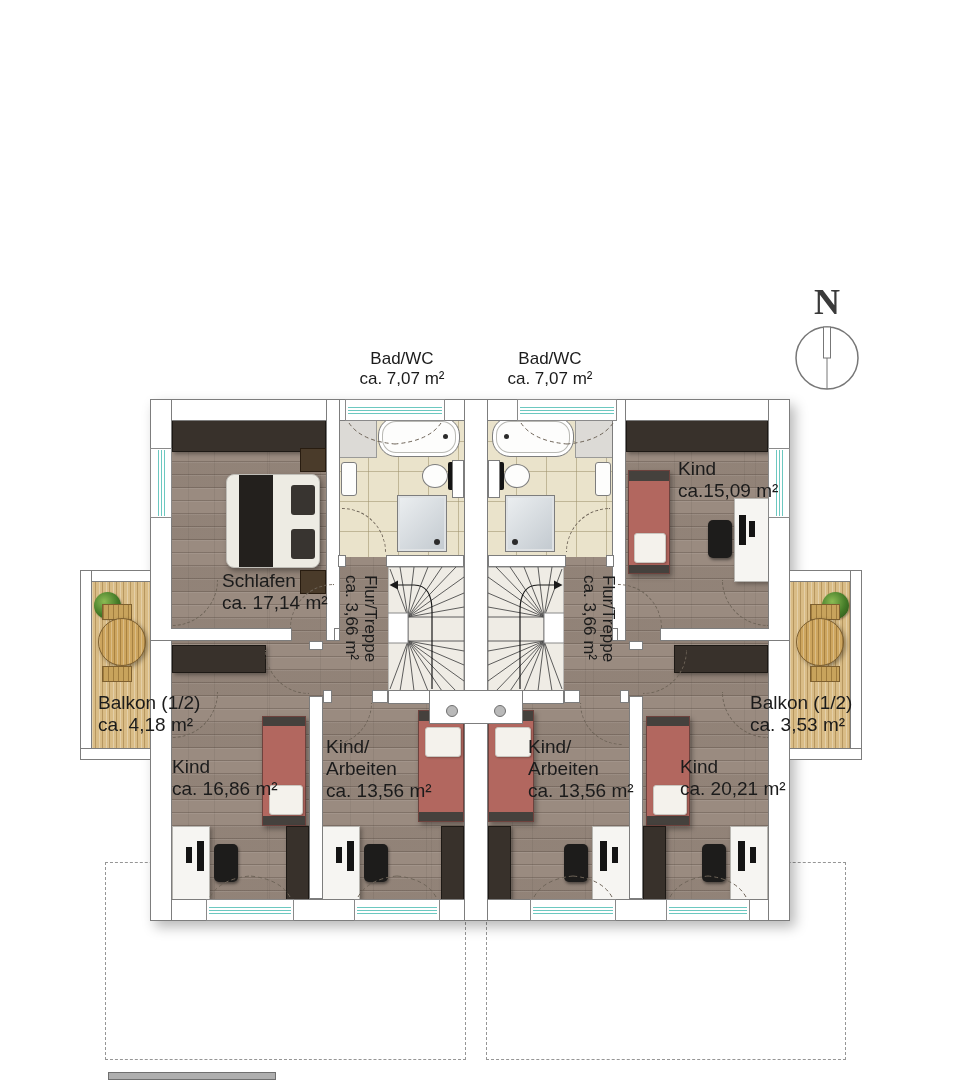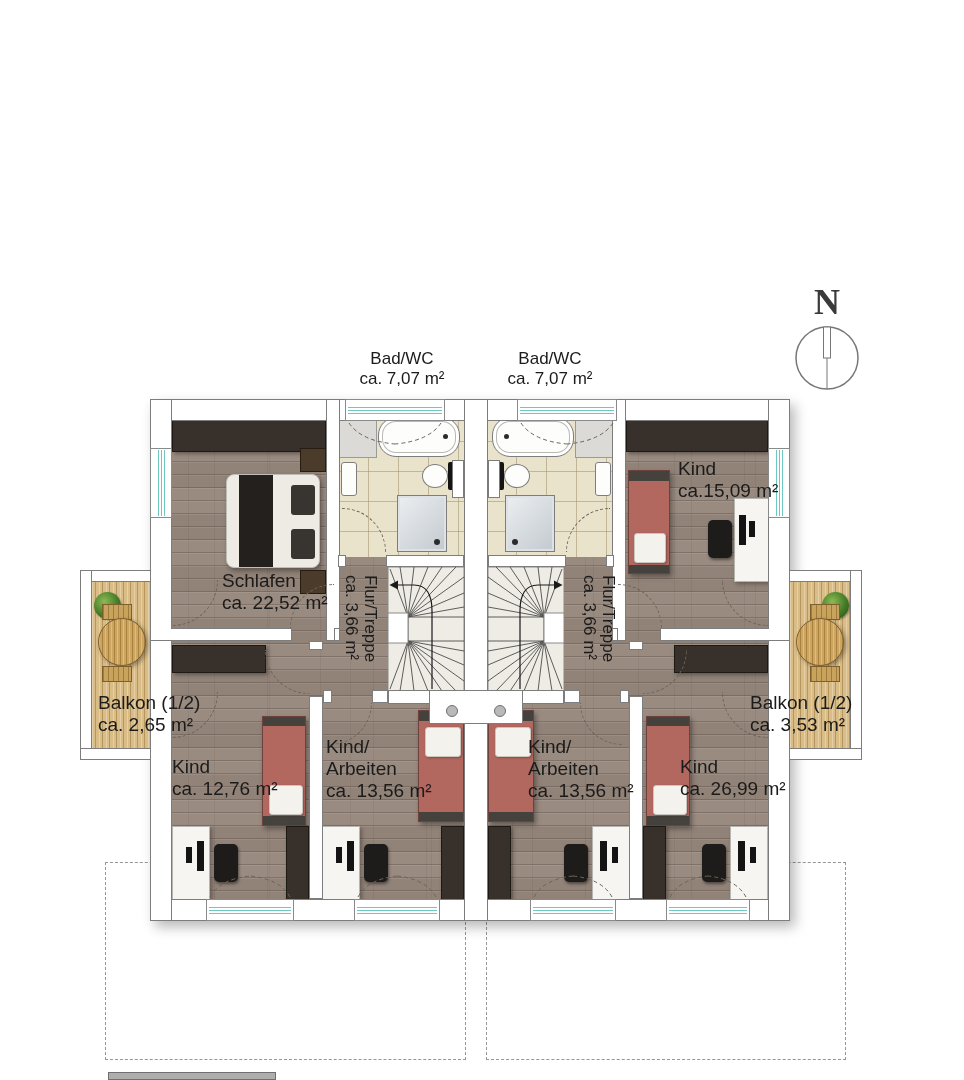--- a/index.html
+++ b/index.html
@@ -332,54 +332,54 @@
   <div class="lbl slbl" style="left:347px;top:349px;width:110px;">
     <span>Bad/WC</span>
     <span>ca. 7,07 m²</span>
   </div>
   <div class="lbl slbl" style="left:495px;top:349px;width:110px;">
     <span>Bad/WC</span>
     <span>ca. 7,07 m²</span>
   </div>
   <div class="lbl rlbl" style="left:222px;top:570px;">
     <span>Schlafen</span>
-    <span>ca. 22,52 m²</span>
+    <span>ca. 17,14 m²</span>
   </div>
   <div class="lbl rlbl" style="left:678px;top:458px;">
     <span>Kind</span>
     <span>ca.15,09 m²</span>
   </div>
   <div class="vlbl" style="left:342px;top:575px;height:150px;">
     <span style="display:block;">Flur/Treppe</span>
     <span style="display:block;">ca. 3,66 m²</span>
   </div>
   <div class="vlbl" style="left:580px;top:575px;height:150px;">
     <span style="display:block;">Flur/Treppe</span>
     <span style="display:block;">ca. 3,66 m²</span>
   </div>
   <div class="lbl rlbl" style="left:98px;top:692px;">
     <span>Balkon (1/2)</span>
-    <span>ca. 2,65 m²</span>
+    <span>ca. 4,18 m²</span>
   </div>
   <div class="lbl rlbl" style="left:750px;top:692px;">
     <span>Balkon (1/2)</span>
     <span>ca. 3,53 m²</span>
   </div>
   <div class="lbl rlbl" style="left:172px;top:756px;">
     <span>Kind</span>
-    <span>ca. 12,76 m²</span>
+    <span>ca. 16,86 m²</span>
   </div>
   <div class="lbl rlbl" style="left:326px;top:736px;">
     <span>Kind/</span>
     <span>Arbeiten</span>
     <span>ca. 13,56 m²</span>
   </div>
   <div class="lbl rlbl" style="left:528px;top:736px;">
     <span>Kind/</span>
     <span>Arbeiten</span>
     <span>ca. 13,56 m²</span>
   </div>
   <div class="lbl rlbl" style="left:680px;top:756px;">
     <span>Kind</span>
-    <span>ca. 26,99 m²</span>
+    <span>ca. 20,21 m²</span>
   </div>
 
 </div>
 
 </body></html>

